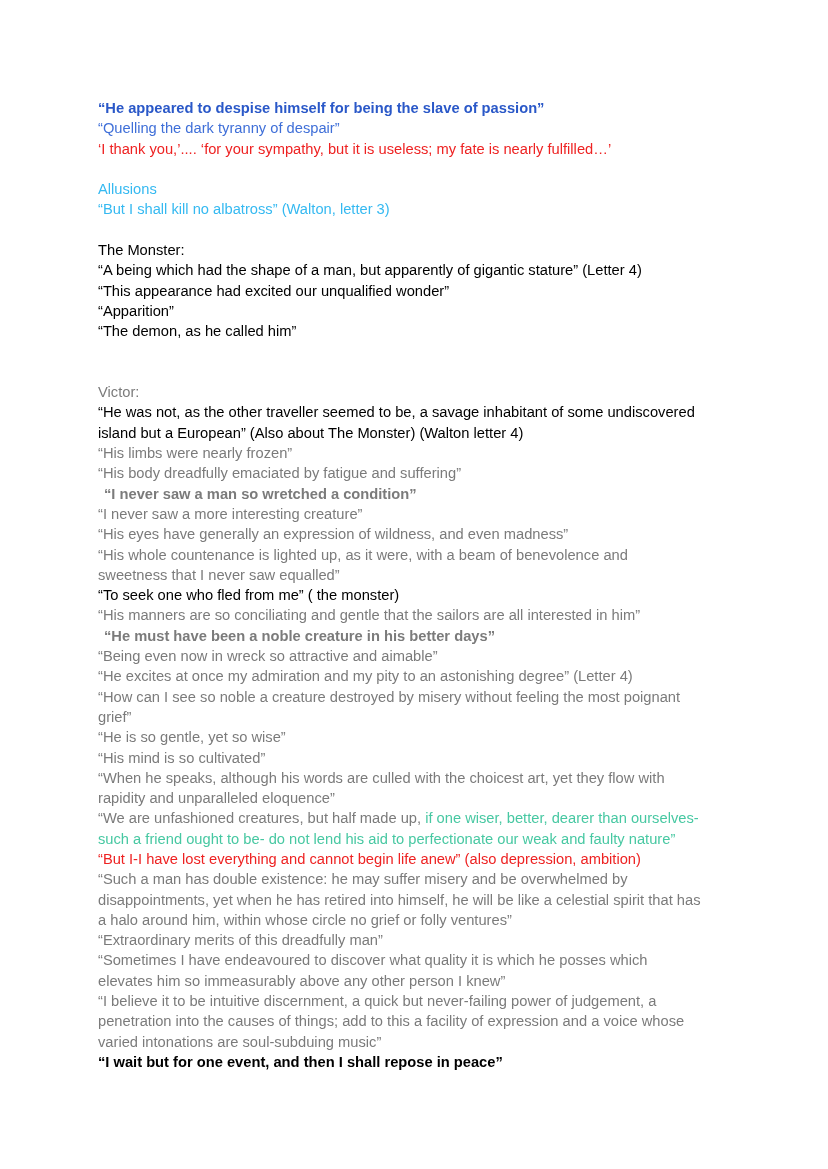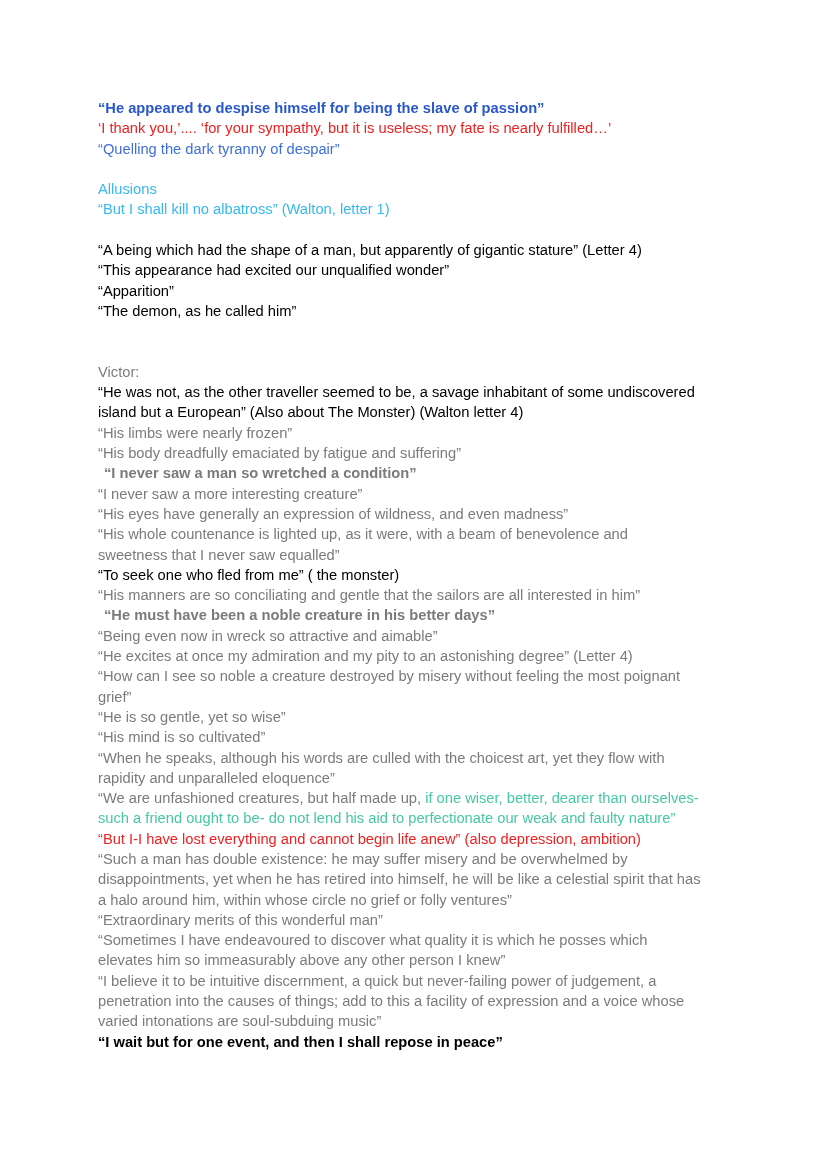--- a/index.html
+++ b/index.html
@@ -36,26 +36,27 @@
   .seg-gray{color:var(--c-gray);}
   .seg-gray_bold{color:var(--c-gray);font-weight:700;margin-left:6px;}
   .seg-teal{color:var(--c-teal);margin-top:24px;}
 </style>
 </head>
 <body>
 
 <div class="page">
   <div class="doc-body">
       <div class="para"><span class="seg-blue_bold">“He appeared to despise himself for being the slave of passion”</span></div>
+      <div class="para"><span class="seg-blue">“Quelling the dark tyranny of despair”</span></div>
       <div class="para"><span class="seg-red">‘I thank you,’.... ‘for your sympathy, but it is useless; my fate is nearly fulfilled…’</span></div>
-      <div class="para"><span class="seg-blue">“Quelling the dark tyranny of despair”</span></div>
       <div class="para blank"></div>
       <div class="para"><span class="seg-cyan">Allusions</span></div>
-      <div class="para"><span class="seg-cyan">“But I shall kill no albatross” (Walton, letter 1)</span></div>
+      <div class="para"><span class="seg-cyan">“But I shall kill no albatross” (Walton, letter 3)</span></div>
       <div class="para blank"></div>
+      <div class="para"><span class="seg-black">The Monster:</span></div>
       <div class="para"><span class="seg-black">“A being which had the shape of a man, but apparently of gigantic stature” (Letter 4)</span></div>
       <div class="para"><span class="seg-black">“This appearance had excited our unqualified wonder”</span></div>
       <div class="para"><span class="seg-black">“Apparition”</span></div>
       <div class="para"><span class="seg-black">“The demon, as he called him”</span></div>
       <div class="para blank"></div>
       <div class="para blank"></div>
       <div class="para"><span class="seg-gray">Victor:</span></div>
       <div class="para"><span class="seg-black">“He was not, as the other traveller seemed to be, a savage inhabitant of some undiscovered
 island but a European” (Also about The Monster) (Walton letter 4)</span></div>
       <div class="para"><span class="seg-gray">“His limbs were nearly frozen”</span></div>
@@ -75,21 +76,21 @@
       <div class="para"><span class="seg-gray">“He is so gentle, yet so wise”</span></div>
       <div class="para"><span class="seg-gray">“His mind is so cultivated”</span></div>
       <div class="para"><span class="seg-gray">“When he speaks, although his words are culled with the choicest art, yet they flow with
 rapidity and unparalleled eloquence”</span></div>
       <div class="para"><span class="seg-gray">“We are unfashioned creatures, but half made up, </span><span class="seg-teal">if one wiser, better, dearer than ourselves-
 such a friend ought to be- do not lend his aid to perfectionate our weak and faulty nature”</span></div>
       <div class="para"><span class="seg-red">“But I-I have lost everything and cannot begin life anew” (also depression, ambition)</span></div>
       <div class="para"><span class="seg-gray">“Such a man has double existence: he may suffer misery and be overwhelmed by
 disappointments, yet when he has retired into himself, he will be like a celestial spirit that has
 a halo around him, within whose circle no grief or folly ventures”</span></div>
-      <div class="para"><span class="seg-gray">“Extraordinary merits of this wonderful man”</span></div>
+      <div class="para"><span class="seg-gray">“Extraordinary merits of this dreadfully man”</span></div>
       <div class="para"><span class="seg-gray">“Sometimes I have endeavoured to discover what quality it is which he posses which
 elevates him so immeasurably above any other person I knew”</span></div>
       <div class="para"><span class="seg-gray">“I believe it to be intuitive discernment, a quick but never-failing power of judgement, a
 penetration into the causes of things; add to this a facility of expression and a voice whose
 varied intonations are soul-subduing music”</span></div>
       <div class="para"><span class="seg-black_bold">“I wait but for one event, and then I shall repose in peace”</span></div>
     </div>
 </div>
 
 </body></html>

